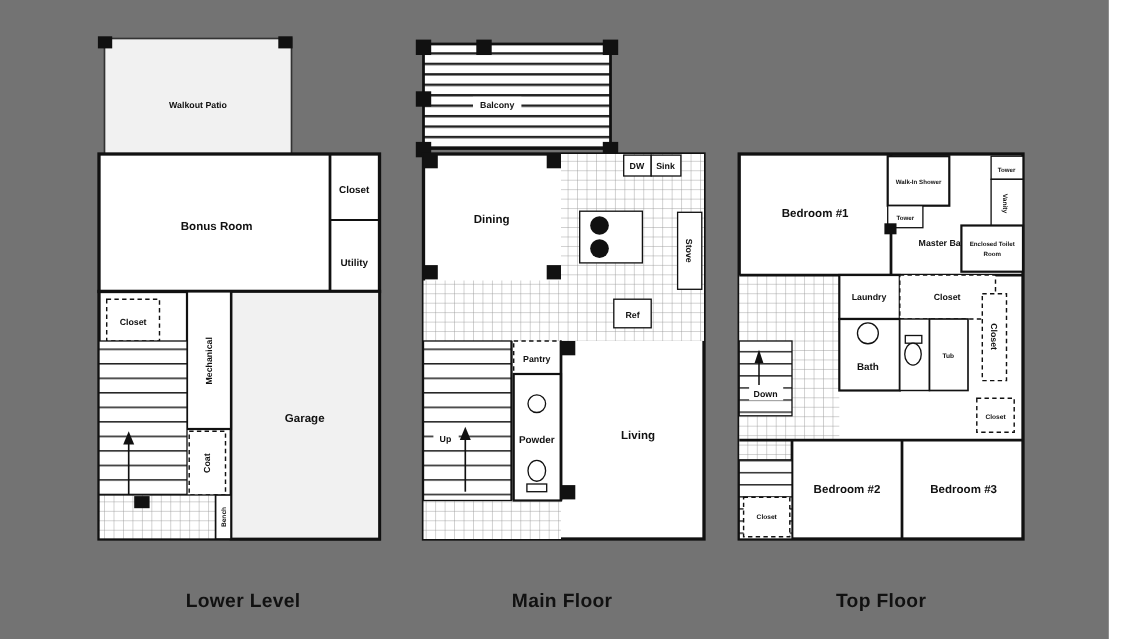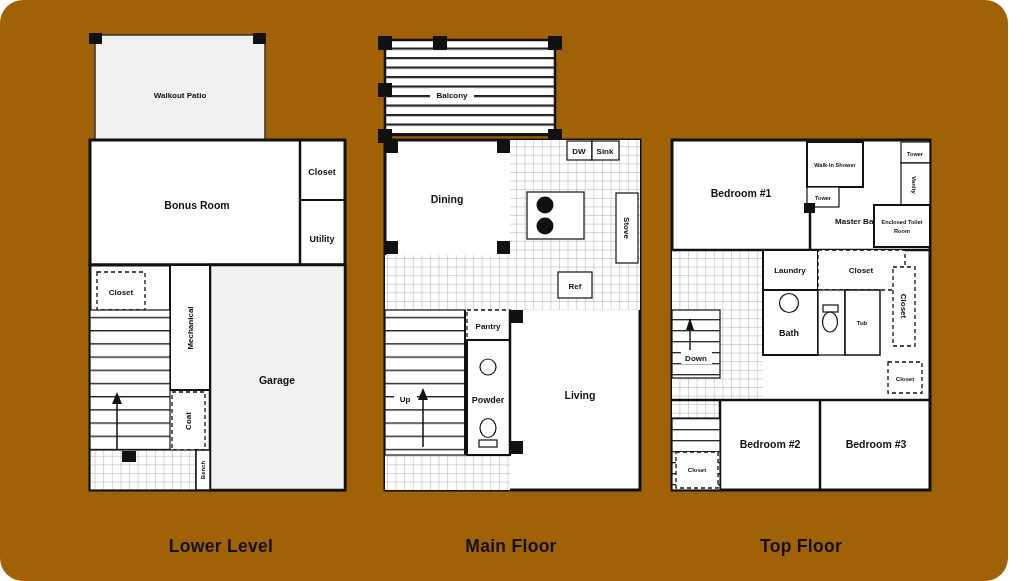--- a/index.html
+++ b/index.html
@@ -1,16 +1,16 @@
 <!DOCTYPE html>
 <html><head>
 <meta charset="utf-8">
 <style>
   html,body{margin:0;padding:0;background:#ffffff;}
-  .stage{position:relative;width:1008px;height:581px;background:#a16207;overflow:hidden;border-radius:23px;}
+  .stage{position:relative;width:1008px;height:581px;background:#737373;overflow:hidden;}
   svg{display:block;}
   text{font-family:"Liberation Sans",sans-serif;font-weight:700;fill:#111;}
   .room-lbl{font-size:10.5px;}
   .med-lbl{font-size:9px;}
   .sm-lbl{font-size:8px;}
   .tiny-lbl{font-size:6px;}
   .micro-lbl{font-size:5.6px;}
   .plan-title{font-size:17.5px;letter-spacing:.3px;}
   .mid{text-anchor:middle;}
 </style>

